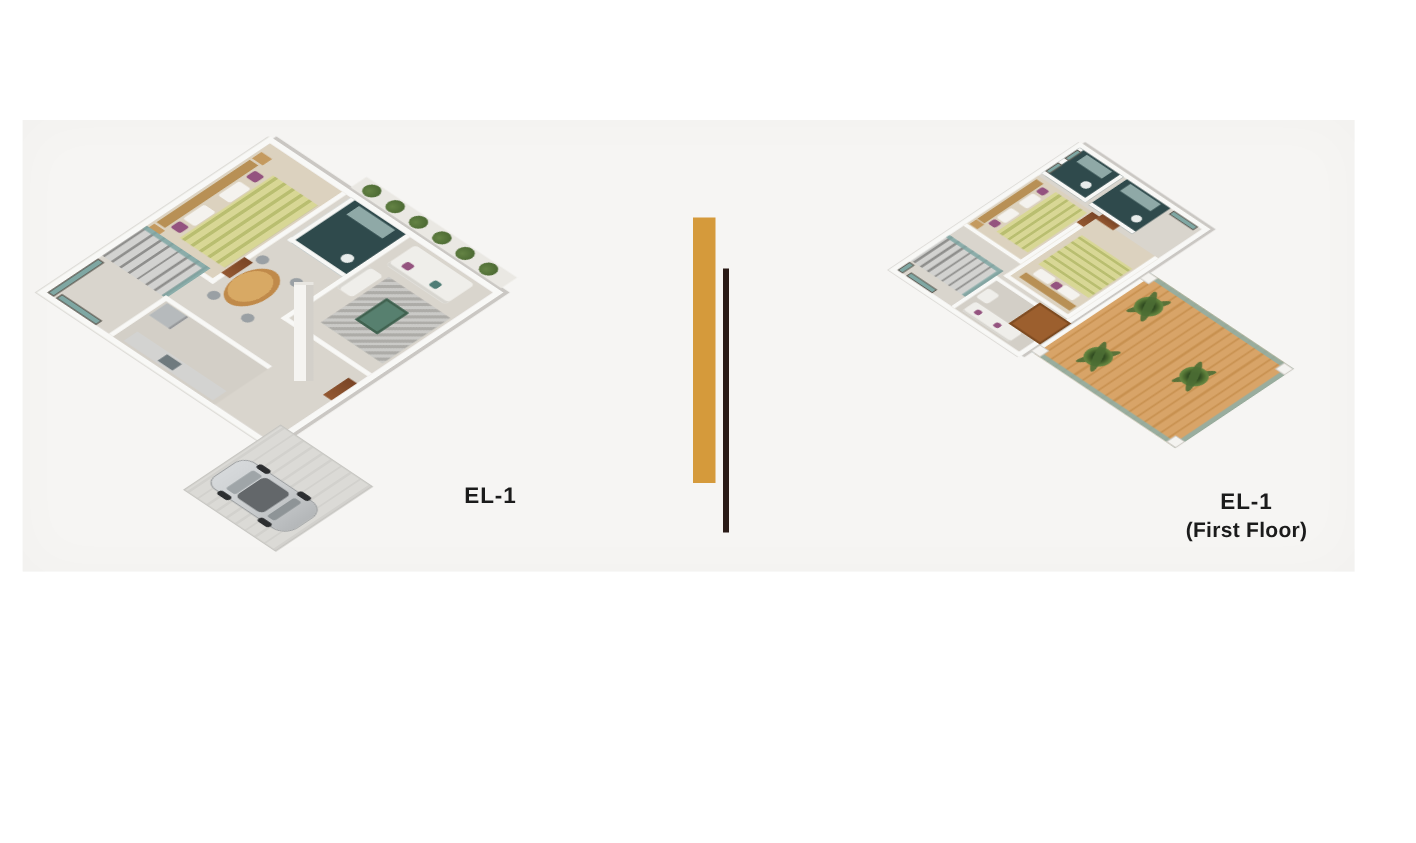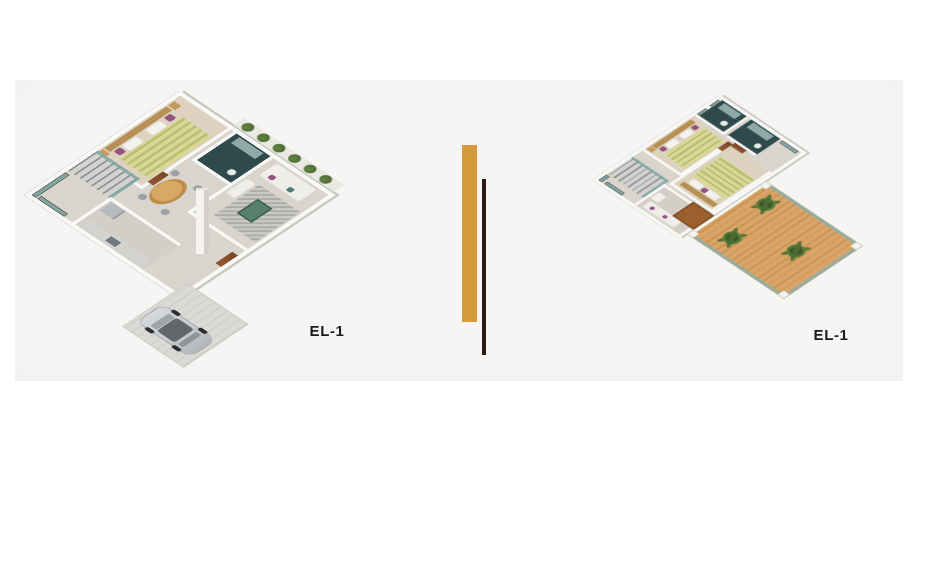--- a/index.html
+++ b/index.html
@@ -249,16 +249,17 @@
     </div>
 
     <div class="bar-gold"></div>
     <div class="bar-dark"></div>
 
     <div class="label g">
       <div class="l1">EL-1</div>
     </div>
     <div class="label f">
       <div class="l1">EL-1</div>
+      <div class="l2">(First Floor)</div>
     </div>
 
   </div>
 </div>
 
 </body></html>

